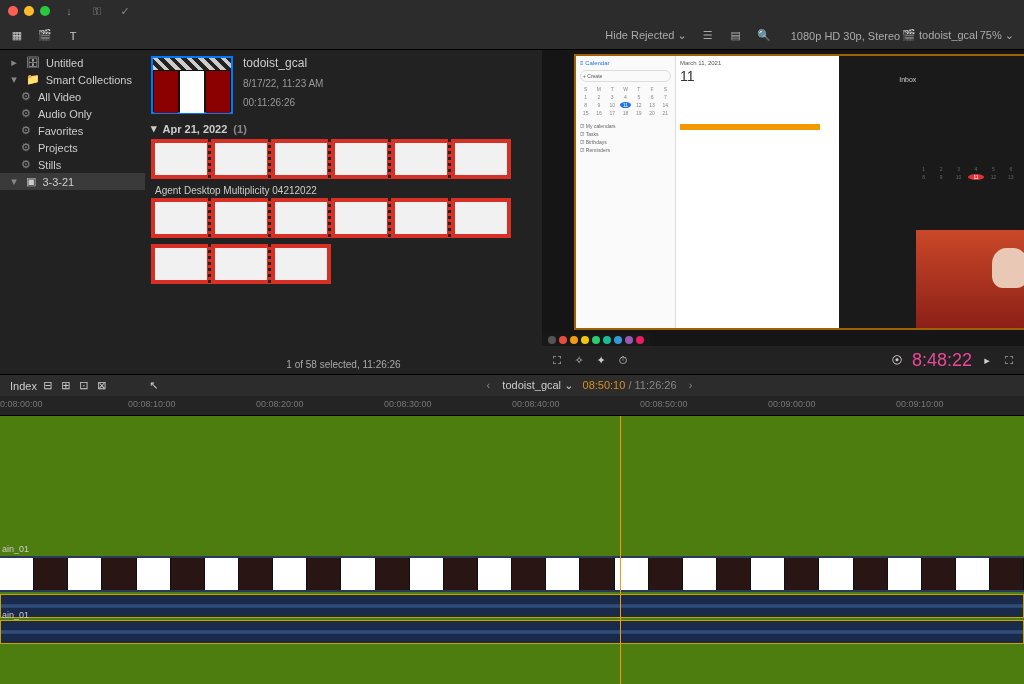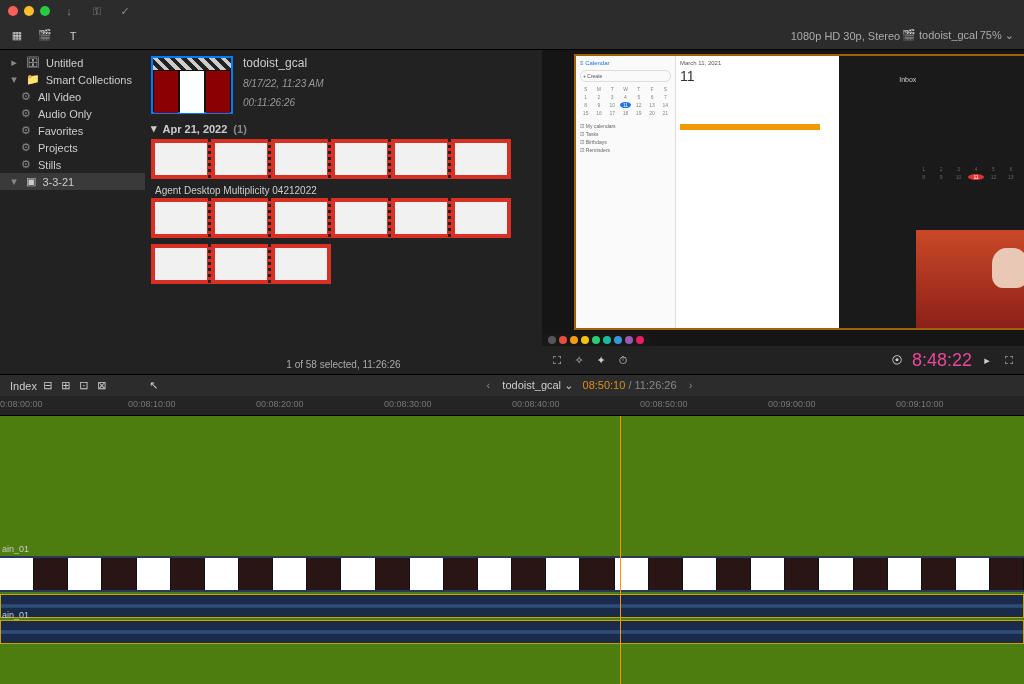--- a/index.html
+++ b/index.html
@@ -21,21 +21,21 @@
 .sb-row.indent { padding-left: 20px; }
 .sb-row.sel { background: #3a3a3a; }
 .sb-glyph { width: 12px; display: inline-block; text-align: center; color: #888; }
 .browser { flex: 1; background: #222; padding: 6px; position: relative; }
 .clip-head { display: flex; gap: 10px; }
 .clip-thumb { width: 82px; height: 58px; background: #111; border: 2px solid #007aff; }
 .clapper { background: repeating-linear-gradient(45deg,#ccc,#ccc 4px,#222 4px,#222 8px); height: 12px; }
 .clip-thumb .inner { display: flex; height: 44px; }
 .clip-thumb .inner div { flex: 1; background: #8b0000; margin: 1px; }
 .clip-meta { color: #ccc; font-size: 12px; }
-.clip-meta .m2 { font-size: 10px; color: #999; margin-top: 8px; font-style: italic; }
+.clip-meta .m2 { font-size: 10px; color: #999; margin-top: 8px; }
 .date-head { display: flex; align-items: center; gap: 6px; margin: 8px 0 4px; color: #ccc; font-size: 11px; font-weight: 600; }
 .film-row { display: flex; margin-bottom: 6px; }
 .film-cell { width: 60px; height: 40px; background: #fff; position: relative; }
 .film-cell.red { background: #d93025; }
 .film-cell::before, .film-cell::after { content: ""; position: absolute; top: 0; bottom: 0; width: 3px; background: repeating-linear-gradient(#222,#222 3px,transparent 3px,transparent 6px); }
 .film-cell::before { left: -3px; } .film-cell::after { right: -3px; }
 .fc-inner { position: absolute; inset: 4px; background: #f1f1f1; }
 .status-bar { position: absolute; bottom: 4px; left: 0; right: 0; text-align: center; color: #aaa; font-size: 10px; }
 .viewer { width: 482px; background: #151515; display: flex; flex-direction: column; }
 .v-canvas { flex: 1; position: relative; padding: 4px; }
@@ -89,20 +89,26 @@
     <span class="iconbtn">✓</span>
   </div>
 </div>
 
 <div class="toolbar">
   <div class="tb-left">
     <span class="iconbtn">▦</span>
     <span class="iconbtn">🎬</span>
     <span class="iconbtn">T</span>
   </div>
+  <div class="tb-center">
+    <span><span>Hide Rejected</span> ⌄</span>
+    <span class="iconbtn">☰</span>
+    <span class="iconbtn">▤</span>
+    <span class="iconbtn">🔍</span>
+  </div>
   <div class="tb-right">
     <span>1080p HD 30p, Stereo</span>
     <span>🎬 <span>todoist_gcal</span></span>
     <span><span>75%</span> ⌄</span>
   </div>
 </div>
 
 <div class="main">
   <div class="sidebar">
     <div class="sb-row"><span class="sb-glyph">▸</span>🗄 <span>Untitled</span></div>

